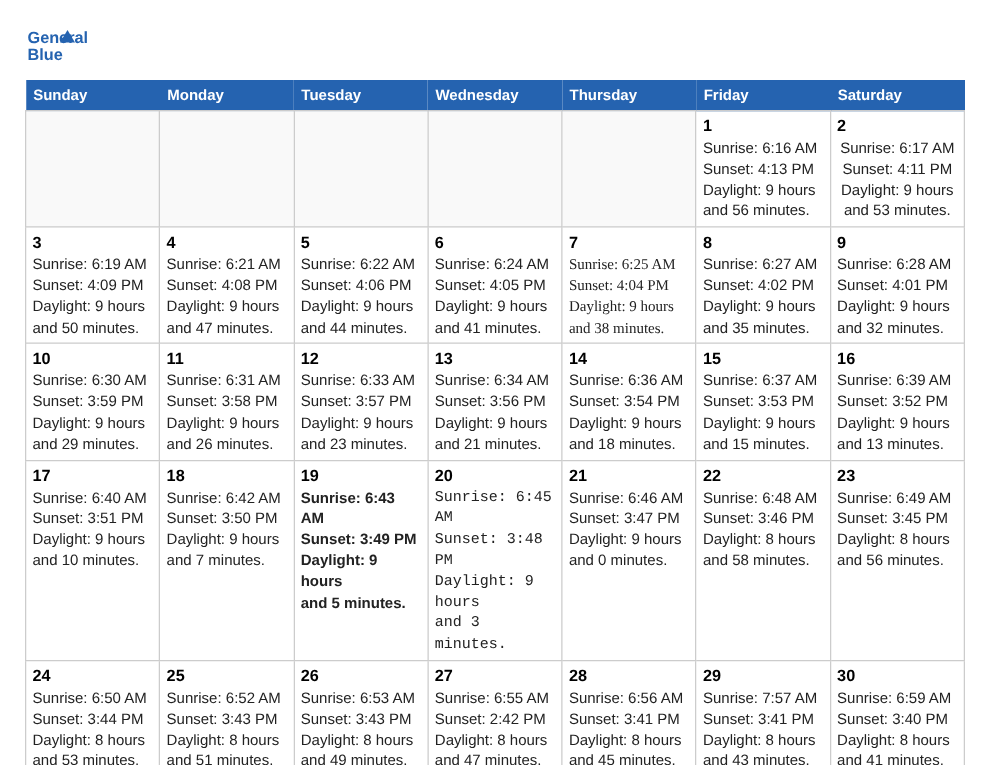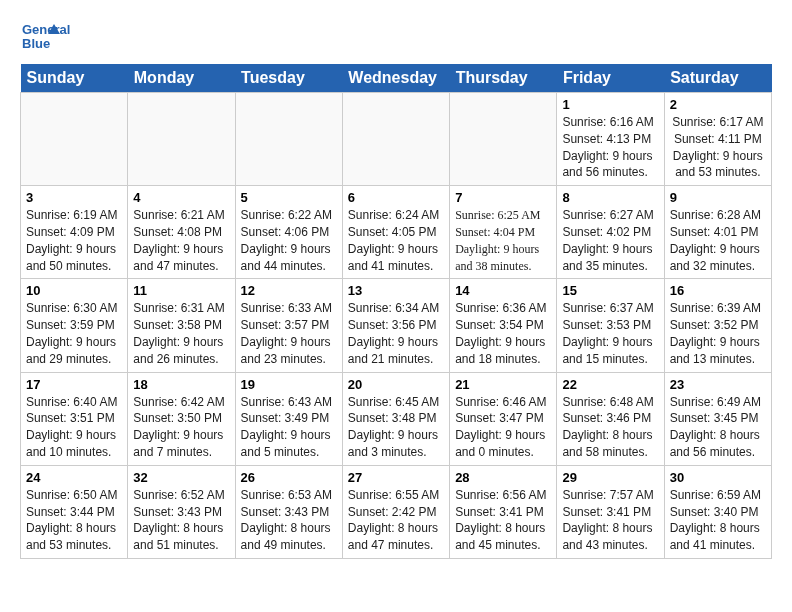--- a/index.html
+++ b/index.html
@@ -38,21 +38,21 @@
     table {
       width: 100%;
       border-collapse: collapse;
       font-size: 11px;
     }
     thead tr th {
       background: #2563b0;
       color: #fff;
       text-align: left;
       padding: 5px 6px;
-      font-size: 16px;
+      font-size: 12px;
       font-weight: bold;
     }
     tbody tr td {
       border: 1px solid #ccc;
       vertical-align: top;
       padding: 4px 5px;
       height: 80px;
       width: calc(100% / 7);
     }
     tbody tr td.empty {
@@ -232,28 +232,28 @@
         </td>
         <td>
           <div class="day-num">18</div>
           <div class="day-info" style="white-space: pre-line;">Sunrise: 6:42 AM
 Sunset: 3:50 PM
 Daylight: 9 hours
 and 7 minutes.</div>
         </td>
         <td>
           <div class="day-num">19</div>
-          <div class="day-info" style="white-space: pre-line;">Sunrise: 6:43 AM
+          <div class="day-info" style="white-space: pre-line; font-weight: bold;">Sunrise: 6:43 AM
 Sunset: 3:49 PM
 Daylight: 9 hours
 and 5 minutes.</div>
         </td>
         <td>
           <div class="day-num">20</div>
-          <div class="day-info" style="white-space: pre-line;">Sunrise: 6:45 AM
+          <div class="day-info" style="white-space: pre-line; font-family: Liberation Mono, monospace;">Sunrise: 6:45 AM
 Sunset: 3:48 PM
 Daylight: 9 hours
 and 3 minutes.</div>
         </td>
         <td>
           <div class="day-num">21</div>
           <div class="day-info" style="white-space: pre-line;">Sunrise: 6:46 AM
 Sunset: 3:47 PM
 Daylight: 9 hours
 and 0 minutes.</div>
@@ -275,21 +275,21 @@
       </tr>
       <tr>
         <td>
           <div class="day-num">24</div>
           <div class="day-info" style="white-space: pre-line;">Sunrise: 6:50 AM
 Sunset: 3:44 PM
 Daylight: 8 hours
 and 53 minutes.</div>
         </td>
         <td>
-          <div class="day-num">32</div>
+          <div class="day-num">25</div>
           <div class="day-info" style="white-space: pre-line;">Sunrise: 6:52 AM
 Sunset: 3:43 PM
 Daylight: 8 hours
 and 51 minutes.</div>
         </td>
         <td>
           <div class="day-num">26</div>
           <div class="day-info" style="white-space: pre-line;">Sunrise: 6:53 AM
 Sunset: 3:43 PM
 Daylight: 8 hours

